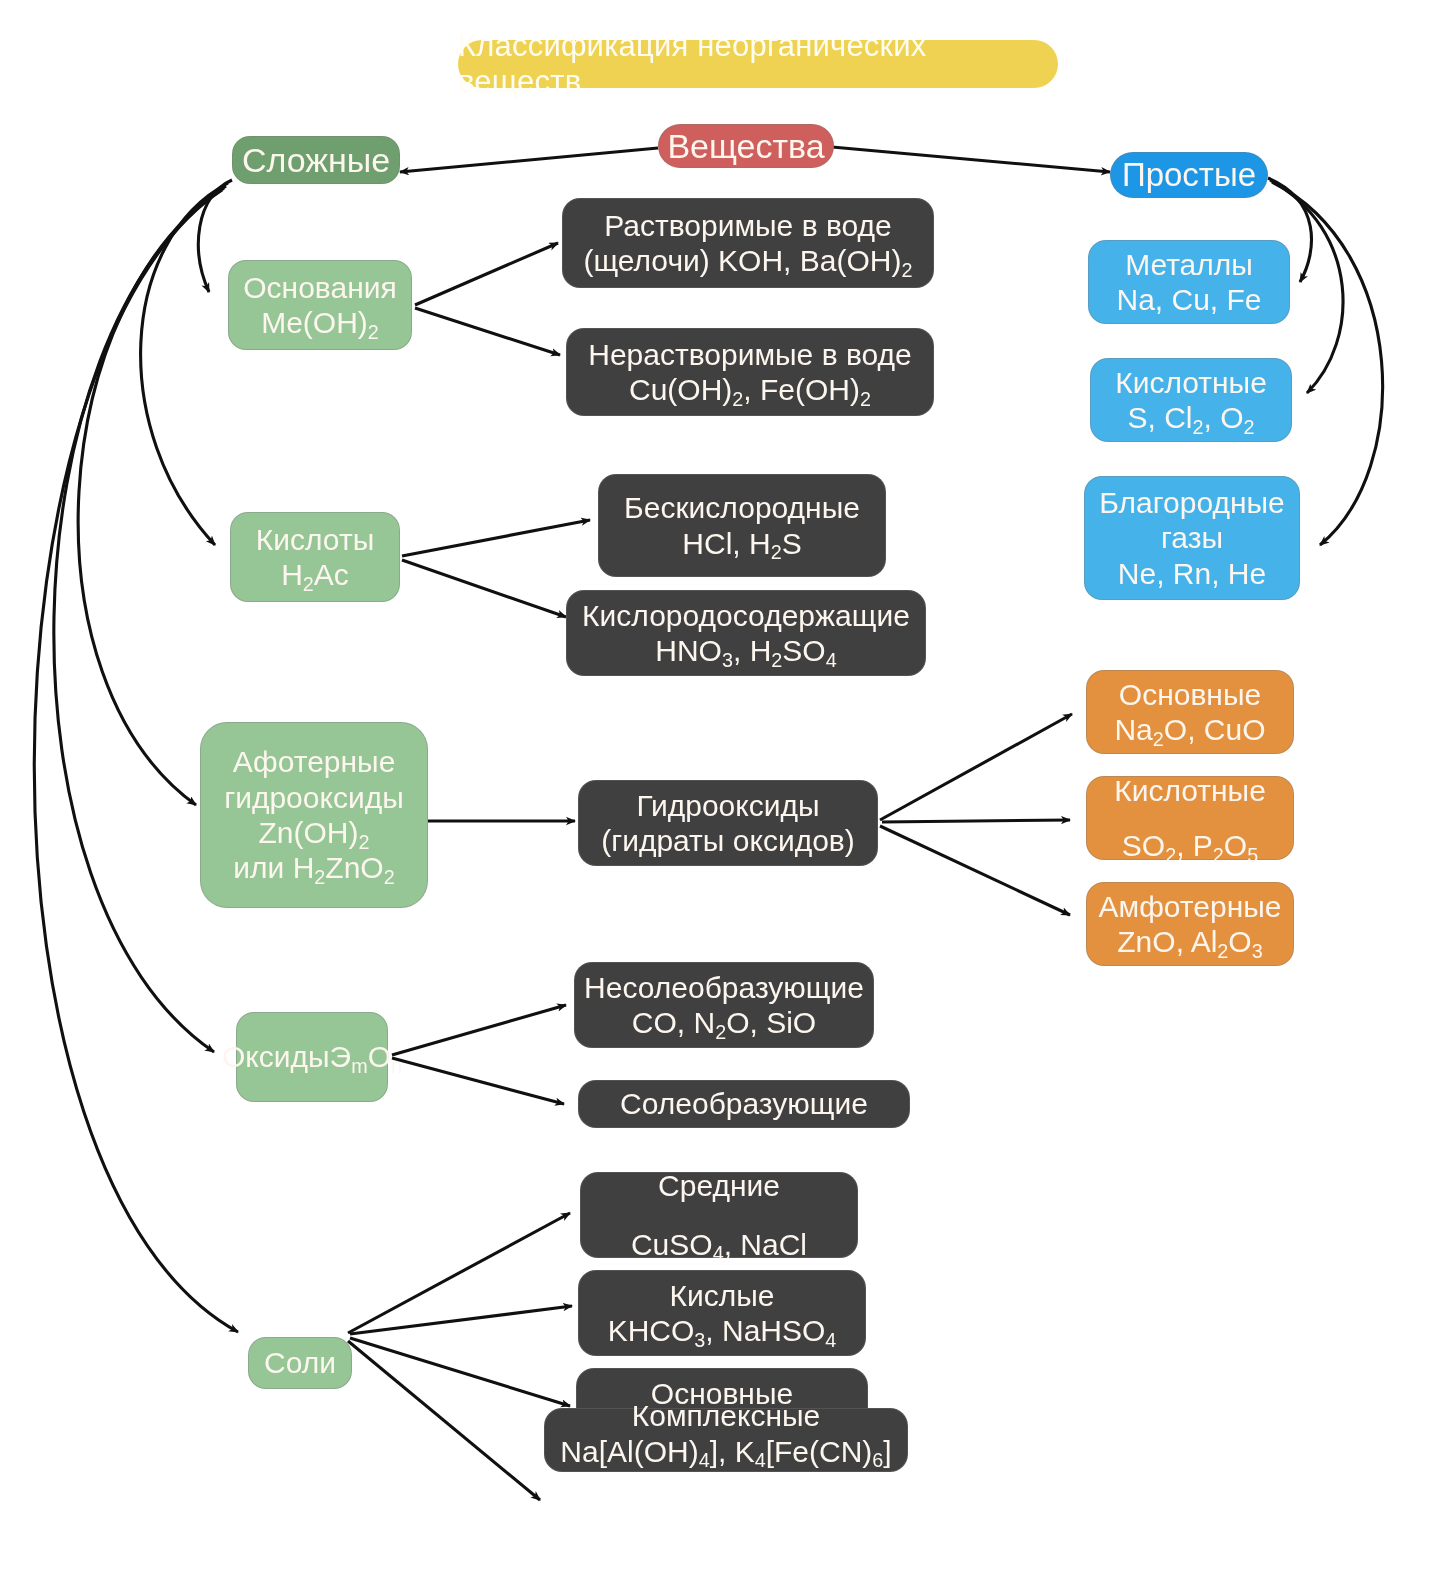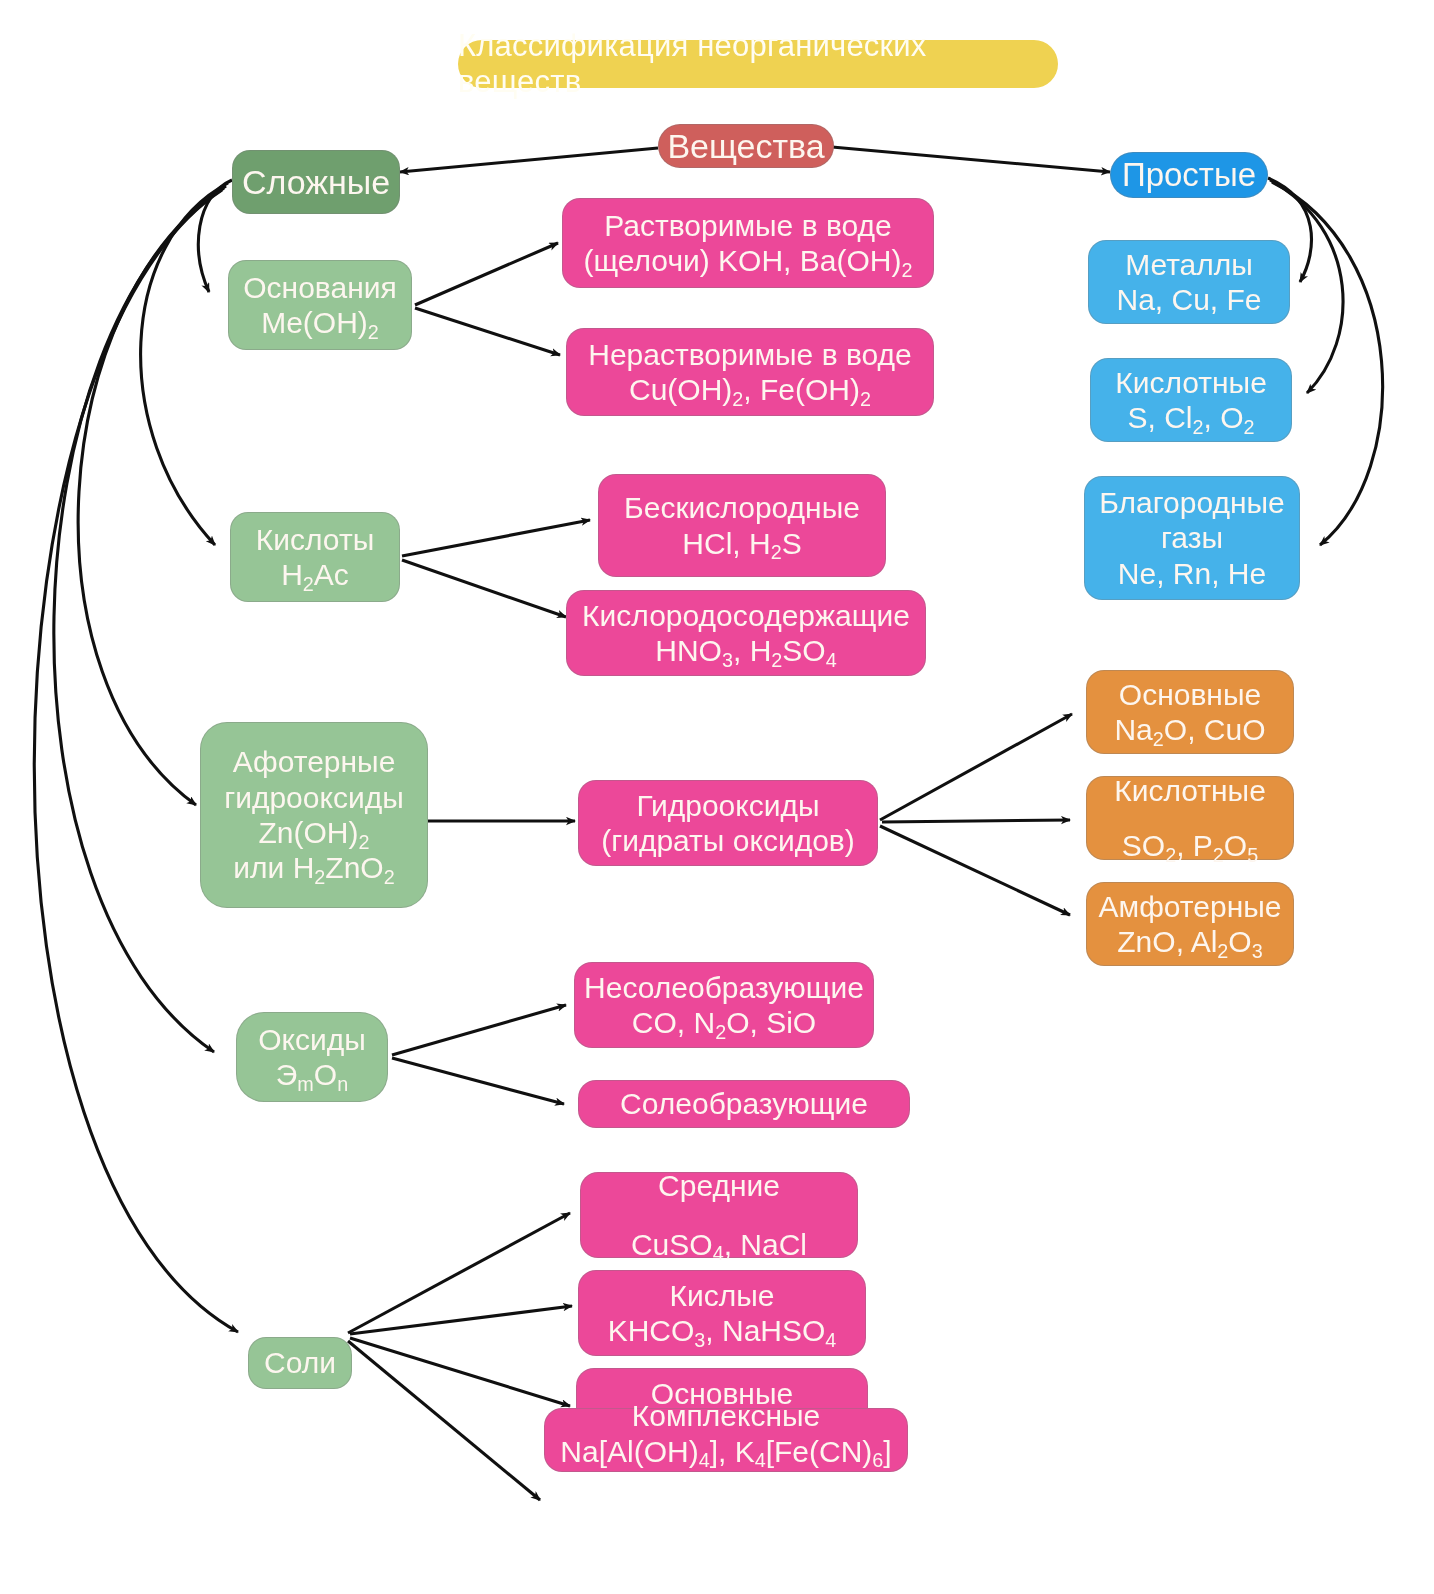--- a/index.html
+++ b/index.html
@@ -49,21 +49,21 @@
     background: #efd251;
     color: #fffdf2;
     border-radius: 26px;
     font-size: 31px;
     letter-spacing: .2px;
     z-index: 3;
   }
   .n-root   { background: #cf5f5c; border-radius: 30px; }
   .n-green-d{ background: #6f9f6e; }
   .n-green-l{ background: #96c596; }
-  .n-orange { background: #ec4899; }
+  .n-orange { background: #404040; }
   .n-orange2{ background: #e4913f; }
   .n-blue-d { background: #1e96e6; border-radius: 24px; }
   .n-blue-l { background: #45b2ea; }
   sub {
     font-size: .66em;
     vertical-align: baseline;
     position: relative;
     bottom: -0.28em;
     line-height: 0;
   }
@@ -117,21 +117,21 @@
       <path d="M348,1341 L540,1500"></path>
     </g>
   </svg>
 
   <div class="title-banner" style="left:458px; top:40px; width:600px; height:48px;">Классификация неорганических веществ</div>
 
   <div class="node n-root fs34" style="left:658px; top:124px; width:176px; height:44px;">
     <span>Вещества</span>
   </div>
 
-  <div class="node n-green-d fs34" style="left:232px; top:150px; width:168px; height:64px;">
+  <div class="node n-green-d fs34" style="left:232px; top:136px; width:168px; height:48px;">
     <span>Сложные</span>
   </div>
 
   <div class="node n-blue-d fs33" style="left:1110px; top:152px; width:158px; height:46px; font-size:33px;">
     <span>Простые</span>
   </div>
 
   <div class="node n-blue-l fs30" style="left:1088px; top:240px; width:202px; height:84px;">
     <span>Металлы
 Na, Cu, Fe</span>
@@ -198,21 +198,21 @@
   <div class="node n-orange2 fs30" style="left:1086px; top:776px; width:208px; height:84px; flex-direction:column;gap:20px;">
     <span>Кислотные</span>
     <span>SO<sub>2</sub>, P<sub>2</sub>O<sub>5</sub></span>
   </div>
 
   <div class="node n-orange2 fs30" style="left:1086px; top:882px; width:208px; height:84px; flex-direction:column;">
     <span>Амфотерные</span>
     <span>ZnO, Al<sub>2</sub>O<sub>3</sub></span>
   </div>
 
-  <div class="node n-green-l fs30" style="left:236px; top:1012px; width:152px; height:90px; flex-direction:column;border-radius:28px;">
+  <div class="node n-green-l fs30" style="left:236px; top:1012px; width:152px; height:90px; flex-direction:row;">
     <span>Оксиды</span>
     <span>Э<sub>m</sub>O<sub>n</sub></span>
   </div>
 
   <div class="node n-orange fs30" style="left:574px; top:962px; width:300px; height:86px; flex-direction:column;">
     <span>Несолеобразующие</span>
     <span>CO, N<sub>2</sub>O, SiO</span>
   </div>
 
   <div class="node n-orange fs30" style="left:578px; top:1080px; width:332px; height:48px;">

